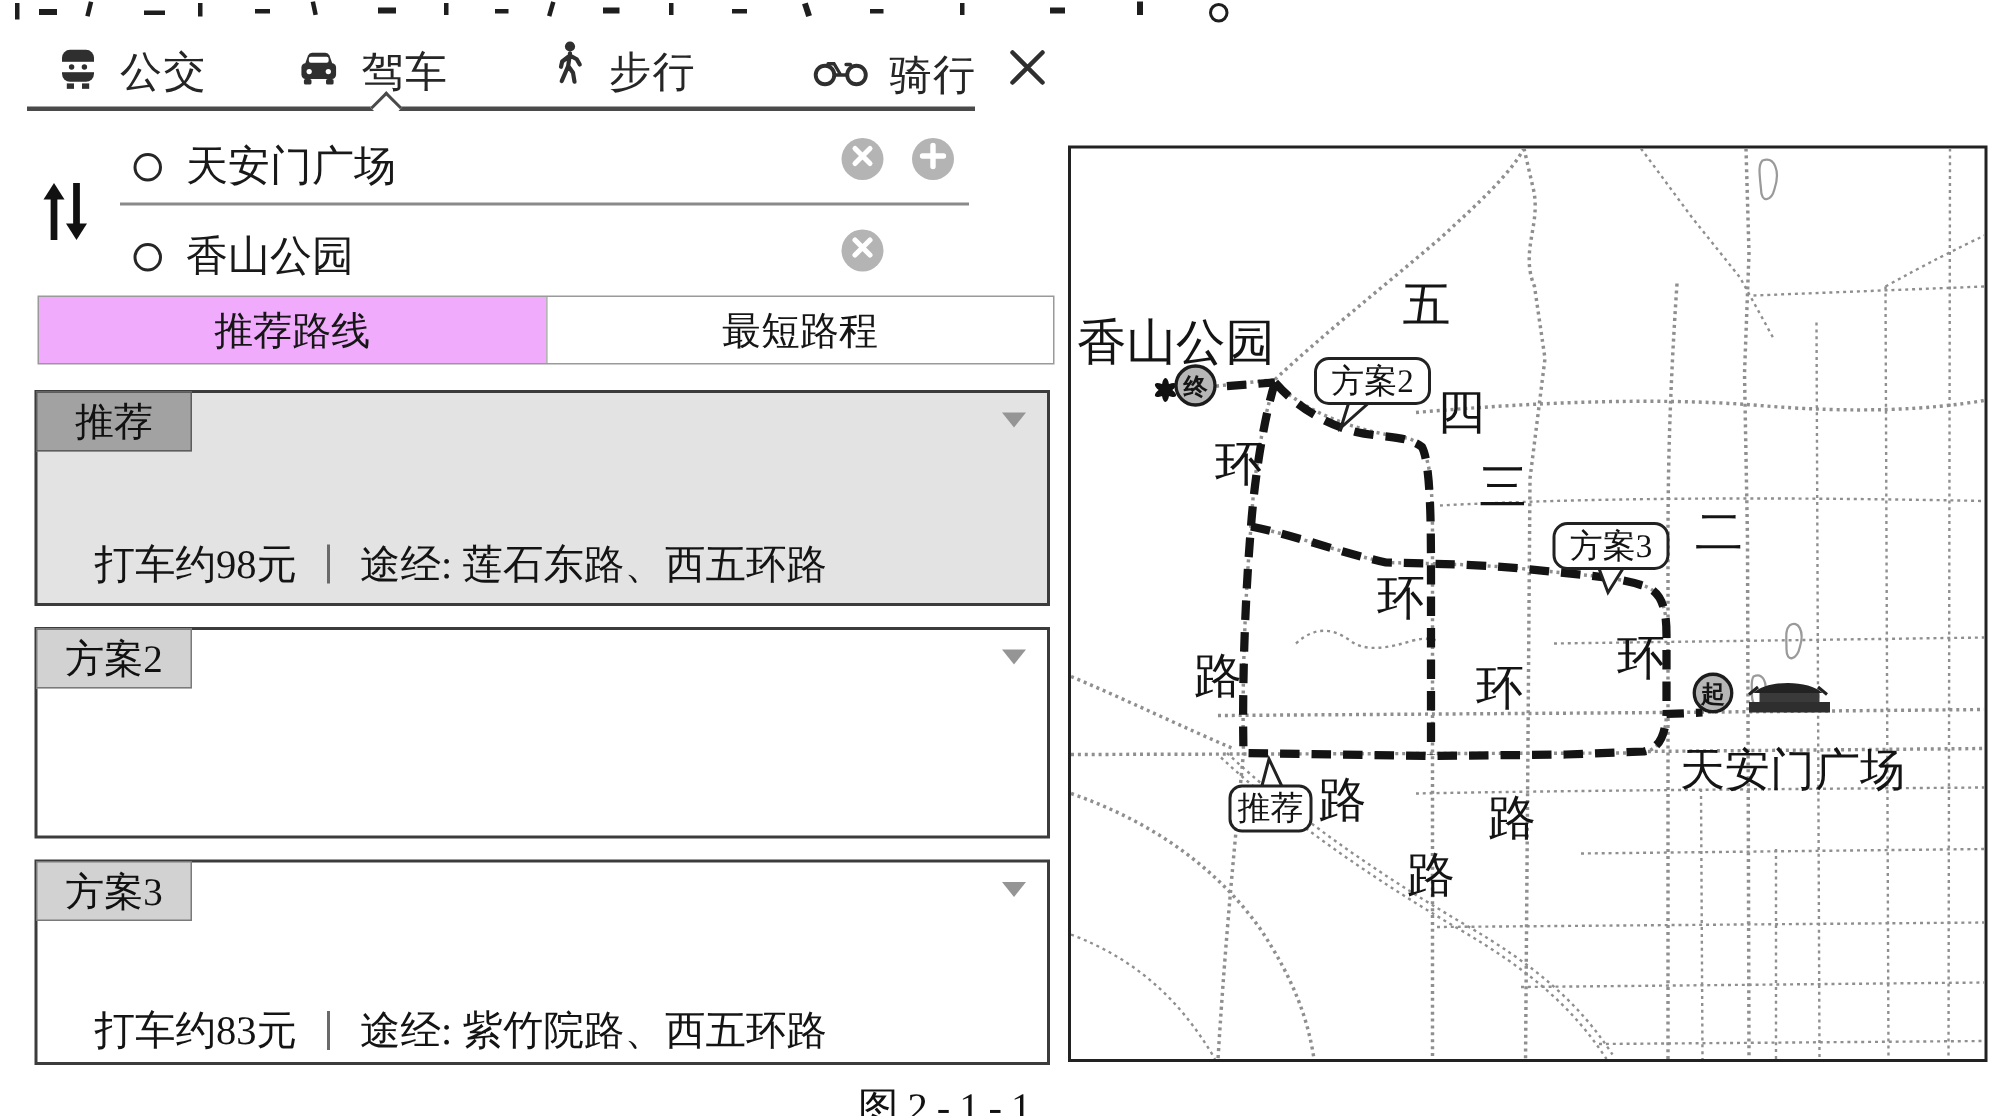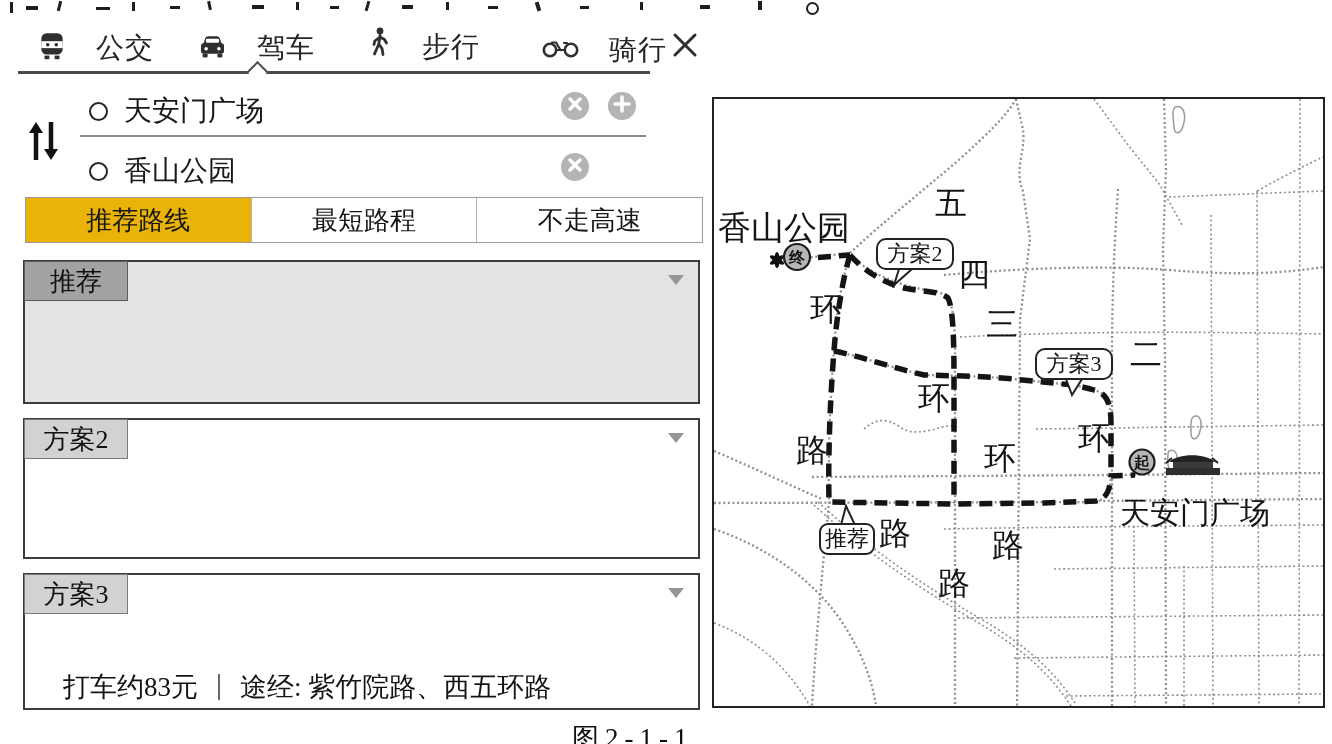--- a/index.html
+++ b/index.html
@@ -6,38 +6,38 @@
   body{
     width:1332px;height:744px;background:#ffffff;overflow:hidden;position:relative;
     font-family:"Liberation Serif", serif;color:#1c1c1c;
   }
   .abs{position:absolute;}
   
   .crop-strip{left:0;top:0;width:1332px;height:16px;}
   .crop-strip i{position:absolute;background:#1e1e1e;display:block;}
   .crop-strip i.ring{background:#fff;border:2.5px solid #1e1e1e;border-radius:50%;}
   
-  .tab{display:flex;align-items:center;gap:28px;cursor:pointer;}
+  .tab{display:flex;align-items:center;gap:12px;cursor:pointer;}
   .tab .tlabel{font-size:28px;color:#262626;letter-spacing:1px;}
   .tab-underline{left:18px;top:71px;width:632px;height:2.5px;background:#4a4a4a;}
   .tab-caret{left:250px;top:64px;width:13px;height:13px;background:#fff;
     border-top:2.5px solid #4a4a4a;border-left:2.5px solid #4a4a4a;transform:rotate(45deg);}
   
   .pt-circle{width:15px;height:15px;border:2.5px solid #262626;border-radius:50%;display:inline-block;}
   .fval{font-size:28px;color:#191919;}
   .cicon{width:28px;height:28px;border-radius:50%;background:#b4b4b4;display:flex;
     align-items:center;justify-content:center;cursor:pointer;}
   .field-divider{left:80px;top:135px;width:566px;height:2px;background:#8a8a8a;}
   
   .rtabs{left:25px;top:197px;width:678px;height:46px;border:1.5px solid #9a9a9a;
     display:flex;background:#fff;box-sizing:border-box;}
   .rtab{flex:1;display:flex;align-items:center;justify-content:center;font-size:26px;
     color:#161616;border-right:1.5px solid #b5b5b5;cursor:pointer;}
   .rtab:last-child{border-right:none;}
-  .rtab.selected{background:#eab308;}
+  .rtab.selected{background:#f0abfc;}
   
   .card{left:23px;width:677px;background:#fff;border:2px solid #3c3c3c;box-sizing:border-box;}
   .card.hl{background:#e3e3e3;}
   .badge{position:absolute;left:-1px;top:-1px;height:40px;min-width:104px;box-sizing:border-box;
     display:flex;align-items:center;justify-content:center;font-size:26px;color:#111;
     padding:0 10px;}
   .badge.dark{background:#a2a2a2;border:1.5px solid #5d5d5d;}
   .badge.light{background:#d2d2d2;border:1.5px solid #7a7a7a;}
   .card-caret{position:absolute;right:14px;top:13px;width:0;height:0;cursor:pointer;
     border-left:8px solid transparent;border-right:8px solid transparent;border-top:10px solid #959595;}
@@ -188,28 +188,28 @@
       </svg></span>
 </div>
 
 <div class="abs rtabs">
   <div class="rtab selected">
       <span>推荐路线</span>
     </div>
   <div class="rtab">
       <span>最短路程</span>
     </div>
-  <div class="rtab">
-      <span>不走高速</span>
-    </div>
 </div>
 
 <div class="abs card hl" style="top:260px;height:144px">
   <div class="badge dark">推荐</div>
   <div class="card-caret"></div>
+  <div class="stats" style="top:96px">
+    <span>打车约98元</span><span class="vd lt"></span><span>途经: 莲石东路、西五环路</span>
+  </div>
 </div>
 
 <div class="abs card" style="top:418px;height:141px">
   <div class="badge light">方案2</div>
   <div class="card-caret"></div>
 </div>
 
 <div class="abs card" style="top:573px;height:137px">
   <div class="badge light">方案3</div>
   <div class="card-caret"></div>

